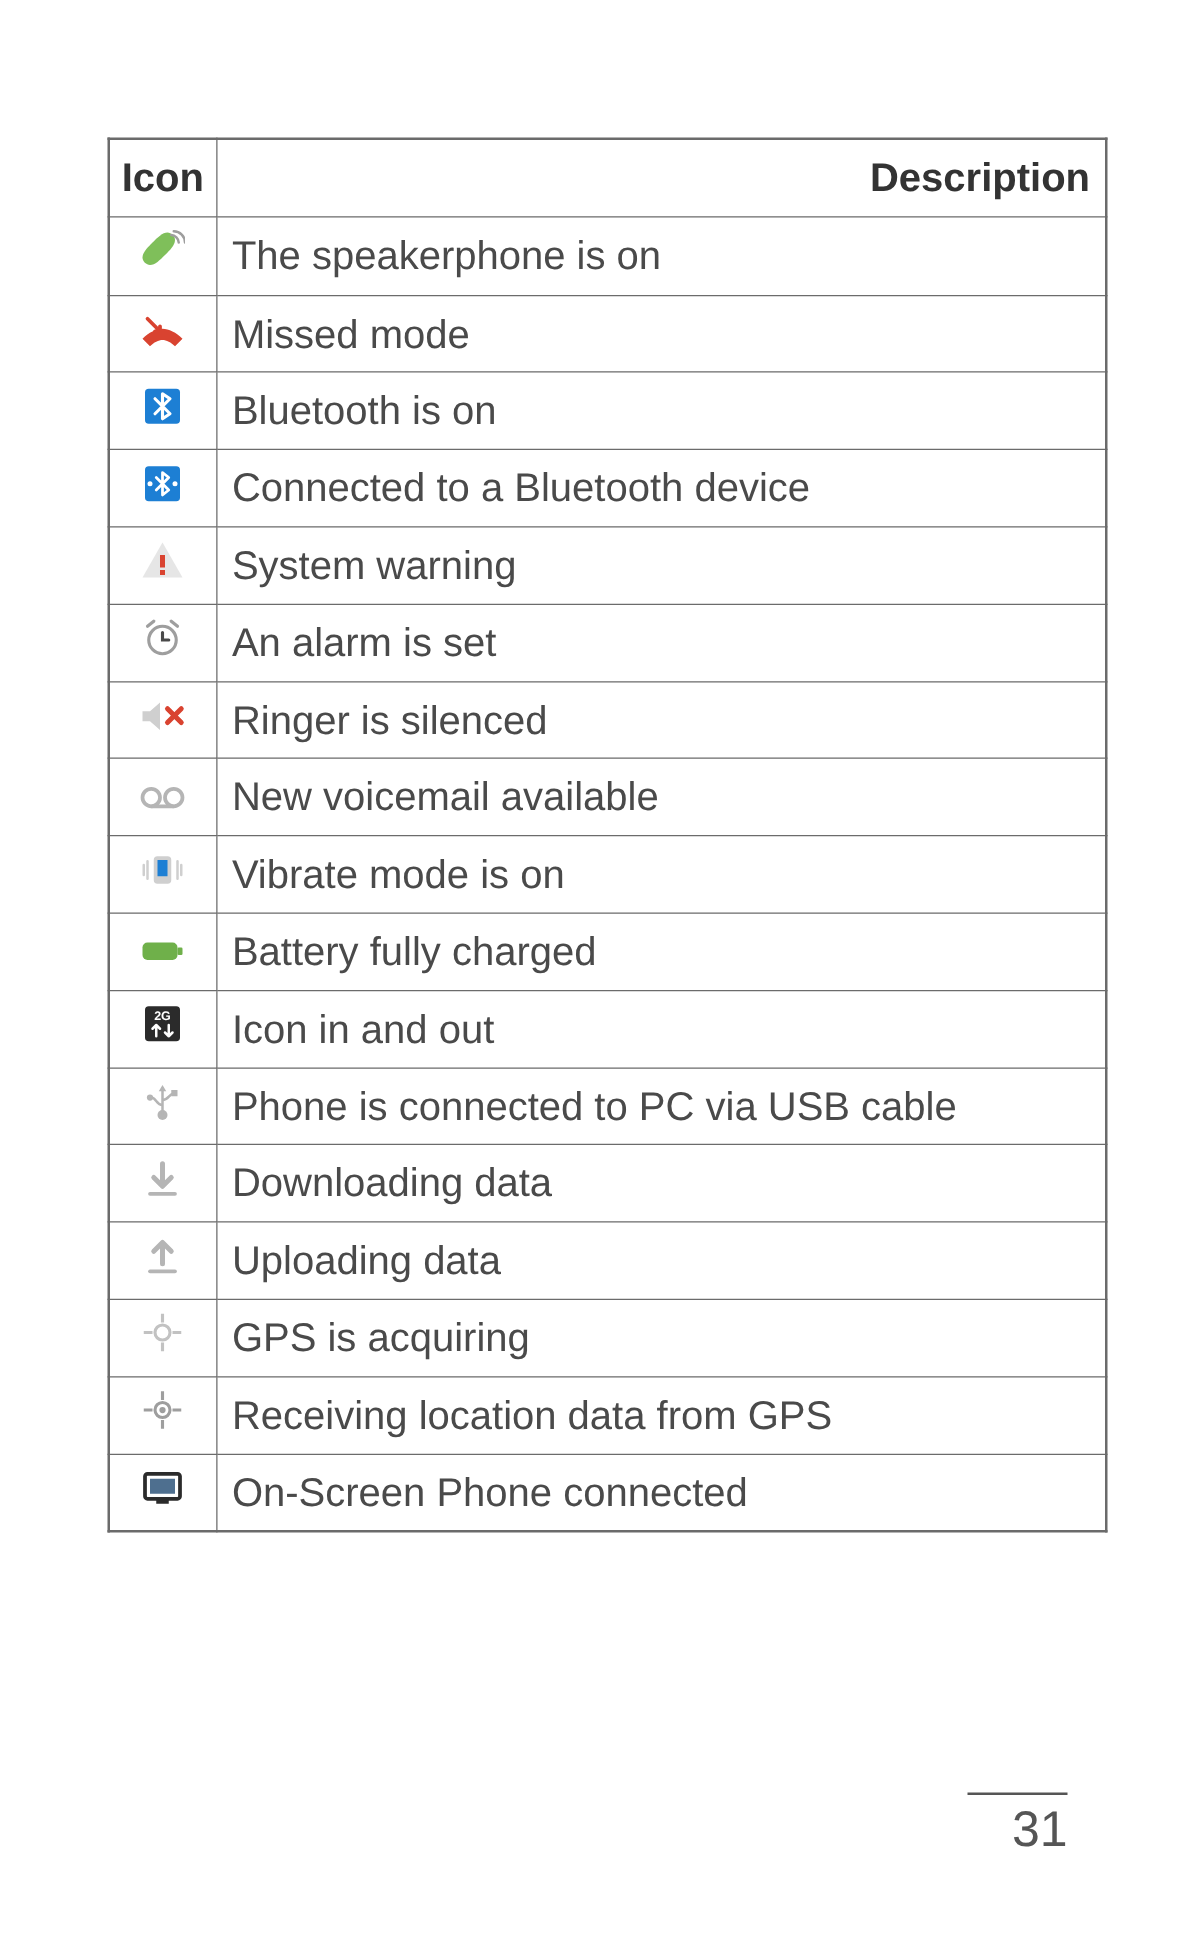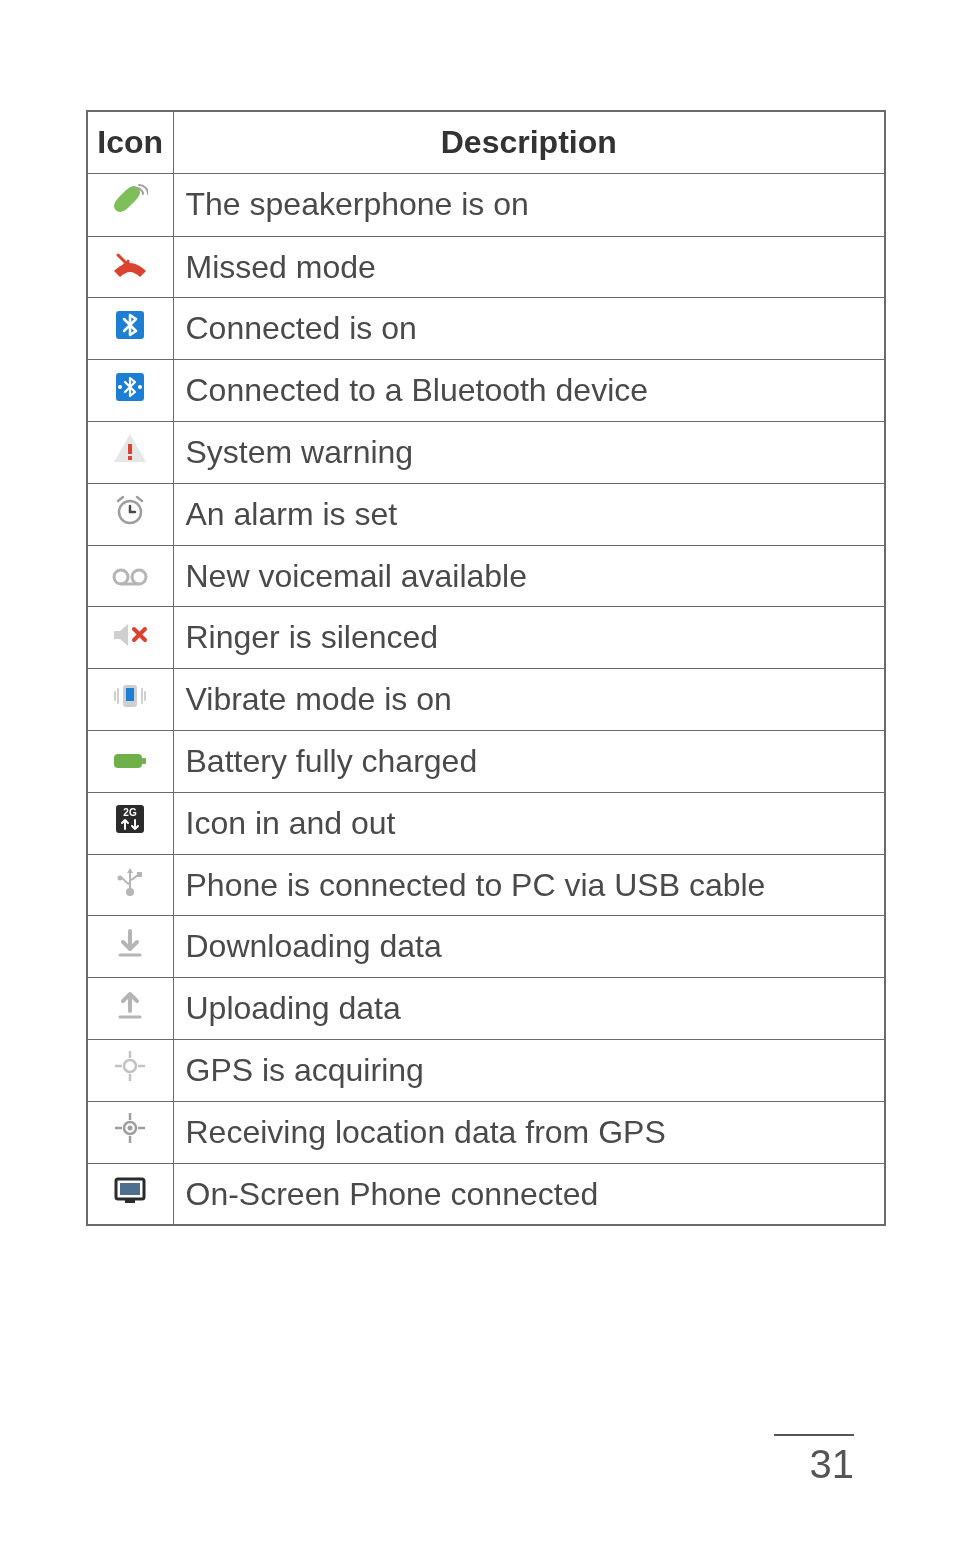--- a/index.html
+++ b/index.html
@@ -25,21 +25,21 @@
     border: 1px solid #6b6b6b;
     padding: 8px 12px;
     vertical-align: middle;
     font-size: 32px;
     line-height: 1.4;
     font-weight: 300;
   }
   th {
     font-weight: 600;
     color: #333;
-    text-align: center;
+    text-align: right;
   }
   th.icon-col, td.icon-col {
     width: 86px;
     text-align: center;
     padding: 6px 4px;
   }
   .icon-slot {
     display: inline-flex;
     align-items: center;
     justify-content: center;
@@ -95,21 +95,21 @@
         </span></td>
         <td>Missed mode</td>
       </tr>
       <tr>
         <td class="icon-col"><span class="icon-slot">
           <svg width="32" height="32" viewBox="0 0 32 32">
             <rect x="2" y="2" width="28" height="28" rx="3" fill="#1d7fd4"></rect>
             <path d="M10 10l12 12-6 4V6l6 4-12 12" stroke="#fff" stroke-width="2.5" fill="none" stroke-linejoin="round" stroke-linecap="round"></path>
           </svg>
         </span></td>
-        <td>Connected is on</td>
+        <td>Bluetooth is on</td>
       </tr>
       <tr>
         <td class="icon-col"><span class="icon-slot">
           <svg width="32" height="32" viewBox="0 0 32 32">
             <rect x="2" y="2" width="28" height="28" rx="3" fill="#1d7fd4"></rect>
             <path d="M11 11l10 10-5 4V7l5 4-10 10" stroke="#fff" stroke-width="2.2" fill="none" stroke-linejoin="round" stroke-linecap="round"></path>
             <circle cx="6" cy="16" r="2" fill="#fff"></circle>
             <circle cx="26" cy="16" r="2" fill="#fff"></circle>
           </svg>
         </span></td>
@@ -131,37 +131,37 @@
             <circle cx="17" cy="19" r="11" fill="none" stroke="#9e9e9e" stroke-width="2.5"></circle>
             <path d="M17 13v6h5" stroke="#4a4a4a" stroke-width="2.5" fill="none" stroke-linecap="round"></path>
             <line x1="5" y1="8" x2="10" y2="4" stroke="#9e9e9e" stroke-width="2.5" stroke-linecap="round"></line>
             <line x1="29" y1="8" x2="24" y2="4" stroke="#9e9e9e" stroke-width="2.5" stroke-linecap="round"></line>
           </svg>
         </span></td>
         <td>An alarm is set</td>
       </tr>
       <tr>
         <td class="icon-col"><span class="icon-slot">
+          <svg width="36" height="28" viewBox="0 0 36 28">
+            <path d="M2 10h6l8-7v22l-8-7H2z" fill="#cfcfcf"></path>
+            <line x1="22" y1="8" x2="33" y2="19" stroke="#d94330" stroke-width="4" stroke-linecap="round"></line>
+            <line x1="33" y1="8" x2="22" y2="19" stroke="#d94330" stroke-width="4" stroke-linecap="round"></line>
+          </svg>
+        </span></td>
+        <td>Ringer is silenced</td>
+      </tr>
+      <tr>
+        <td class="icon-col"><span class="icon-slot">
           <svg width="38" height="20" viewBox="0 0 38 20">
             <circle cx="10" cy="10" r="7" fill="none" stroke="#b5b5b5" stroke-width="3"></circle>
             <circle cx="28" cy="10" r="7" fill="none" stroke="#b5b5b5" stroke-width="3"></circle>
             <line x1="10" y1="17" x2="28" y2="17" stroke="#b5b5b5" stroke-width="3"></line>
           </svg>
         </span></td>
         <td>New voicemail available</td>
-      </tr>
-      <tr>
-        <td class="icon-col"><span class="icon-slot">
-          <svg width="36" height="28" viewBox="0 0 36 28">
-            <path d="M2 10h6l8-7v22l-8-7H2z" fill="#cfcfcf"></path>
-            <line x1="22" y1="8" x2="33" y2="19" stroke="#d94330" stroke-width="4" stroke-linecap="round"></line>
-            <line x1="33" y1="8" x2="22" y2="19" stroke="#d94330" stroke-width="4" stroke-linecap="round"></line>
-          </svg>
-        </span></td>
-        <td>Ringer is silenced</td>
       </tr>
       <tr>
         <td class="icon-col"><span class="icon-slot">
           <svg width="36" height="30" viewBox="0 0 36 30">
             <rect x="11" y="4" width="14" height="22" rx="3" fill="#cfcfcf"></rect>
             <rect x="14" y="7" width="8" height="13" fill="#1d7fd4"></rect>
             <path d="M6 8v14M3 11v8" stroke="#cfcfcf" stroke-width="2" stroke-linecap="round"></path>
             <path d="M30 8v14M33 11v8" stroke="#cfcfcf" stroke-width="2" stroke-linecap="round"></path>
           </svg>
         </span></td>

